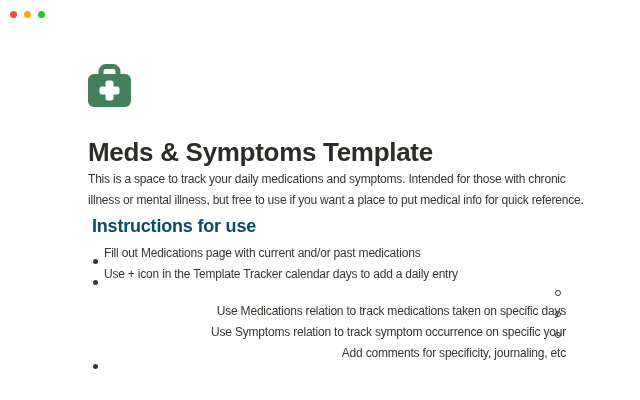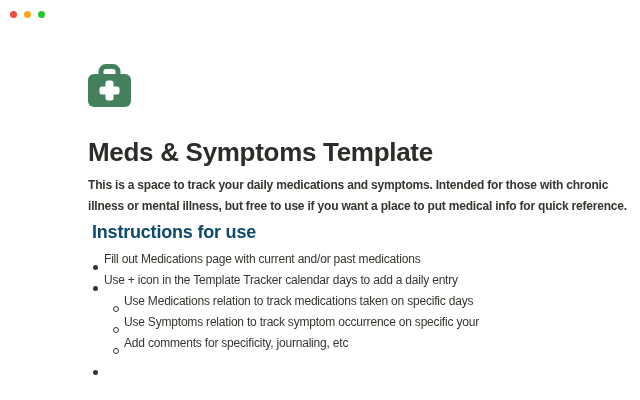--- a/index.html
+++ b/index.html
@@ -41,26 +41,25 @@
   .page-title {
     margin: 28px 0 0 0;
     font-size: 26px;
     font-weight: 700;
     line-height: 34px;
     letter-spacing: -0.3px;
     color: #2e2c28;
     white-space: nowrap;
   }
   .page-description {
-    margin-top: 6px;
+    margin-top: 0;
     font-size: 12px;
     line-height: 21px;
     letter-spacing: -0.2px;
     color: #37352f;
-    font-weight: bold;
   }
   .desc-line { white-space: nowrap; }
   .section-heading {
     margin: 5px 0 0 4px;
     font-size: 18px;
     font-weight: 700;
     line-height: 20px;
     letter-spacing: -0.2px;
     color: #0c4a6e;
   }
@@ -68,21 +67,21 @@
     margin-top: 7px;
     font-size: 12px;
     letter-spacing: -0.2px;
   }
   .bullet-row {
     display: flex;
     align-items: flex-end;
     height: 21px;
     white-space: nowrap;
   }
-  .bullet-row.level-2 { padding-left: 20px; }
+  .bullet-row.level-2 { padding-left: 20px; flex-direction: column; }
   .marker-box {
     width: 16px;
     flex: 0 0 16px;
     display: flex;
     align-items: center;
     justify-content: flex-start;
     padding-left: 5px;
     box-sizing: border-box;
   }
   .marker-disc {

